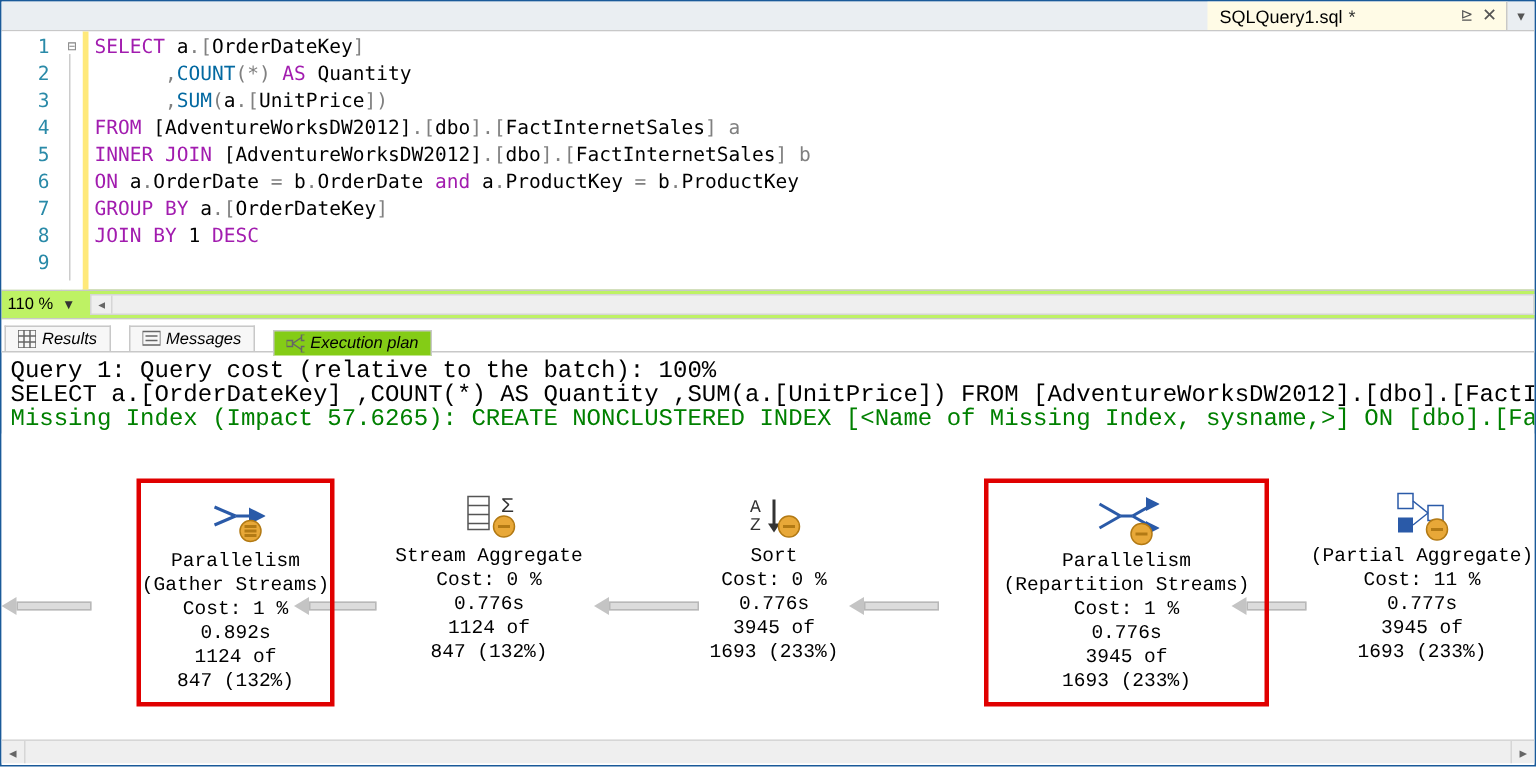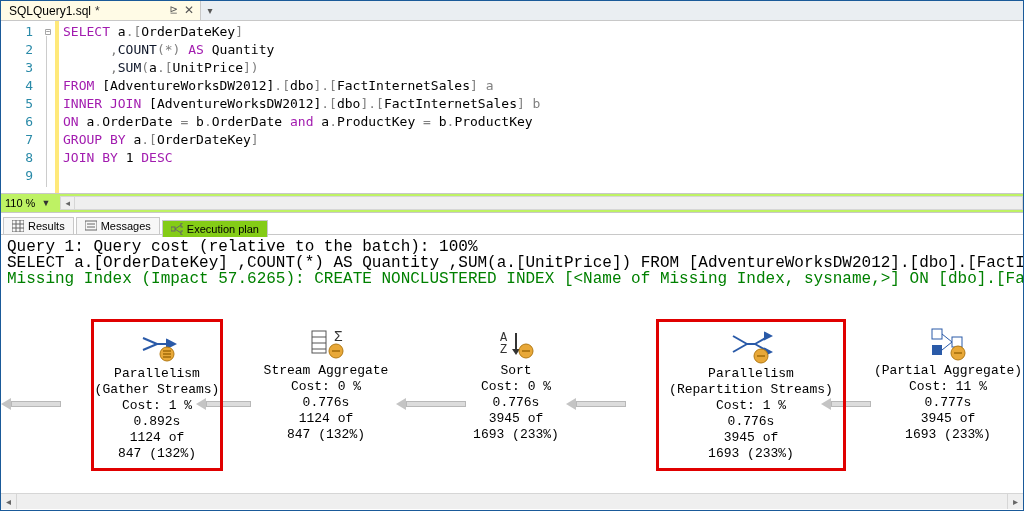--- a/index.html
+++ b/index.html
@@ -1,37 +1,37 @@
 <!DOCTYPE html>
 <html><head>
 <meta charset="utf-8">
 <style>
   * { box-sizing: border-box; margin: 0; padding: 0; }
   body { font-family: "Segoe UI", Tahoma, sans-serif; font-size: 12px; background: #fff; width: 1024px; height: 511px; overflow: hidden; border: 1px solid #1a5a99; position: relative; }
-  .tab-bar { height: 20px; background: #eaeef2; display: flex; align-items: stretch; border-bottom: 1px solid #c8c8c8; }
+  .tab-bar { height: 20px; background: #eaeef2; display: flex; align-items: stretch; border-bottom: 1px solid #c8c8c8; justify-content: flex-end; }
   .file-tab { background: #fffbe6; border-right: 1px solid #c8c8c8; display: flex; align-items: center; padding-left: 8px; width: 200px; position: relative; font-size: 12px; }
   .file-tab .mod { color: #333; margin-left: 4px; }
   .file-tab .pin { position: absolute; right: 22px; top: 3px; color: #555; font-size: 10px; }
   .file-tab .close { position: absolute; right: 6px; top: 2px; color: #555; font-size: 12px; }
   .drop { width: 18px; display: flex; align-items: center; justify-content: center; color: #555; font-size: 10px; }
   .editor { display: flex; height: 172px; background: #fff; }
   .gutter { width: 40px; background: #fff; text-align: right; padding-right: 8px; color: #2a8aa8; font-family: Consolas, monospace; font-size: 13px; line-height: 18px; padding-top: 2px; }
   .fold { width: 14px; background: #fff; padding-top: 2px; font-family: Consolas, monospace; font-size: 10px; color: #888; line-height: 18px; text-align: center; position: relative; }
   .fold::after { content:""; position:absolute; left:5px; top:15px; bottom:6px; width:1px; background:#ccc; }
   .left-rule { width: 4px; background: #ffe97a; }
   .code { flex: 1; font-family: Consolas, monospace; font-size: 13px; line-height: 18px; padding-top: 2px; padding-left: 4px; white-space: pre; overflow: hidden; }
   .kw { color: #a21caf; }
-  .fn { color: #0f172a; margin-top: 42px; }
+  .fn { color: #0369a1; margin-top: 42px; }
   .op { color: #808080; }
   .zoom-row { height: 20px; border-top: 1px solid #c8c8c8; border-bottom: 1px solid #c8c8c8; display: flex; align-items: center; font-size: 11px; padding-left: 4px; background: #bef264; gap: 4px; }
   .zoom-row .drop2 { font-size: 9px; color: #333; margin-left: 2px; }
   .zoom-row .hscroll { margin-left: 6px; height: 14px; flex: 1; background: #efefef; border: 1px solid #d6d6d6; position: relative; }
   .zoom-row .hscroll .thumb-l { position:absolute; left:0; top:0; bottom:0; width:14px; border-right:1px solid #d6d6d6; display:flex; align-items:center; justify-content:center; font-size:9px; color:#666;}
   .tabs2 { height: 22px; display: flex; align-items: flex-end; background: #fff; border-bottom: 1px solid #c8c8c8; padding-left: 2px; }
-  .ptab { border: 1px solid #c8c8c8; border-bottom: none; padding: 2px 8px; font-size: 11px; margin-right: 2px; background: #f7f7f7; display:flex; align-items:center; gap:4px; }
+  .ptab { border: 1px solid #c8c8c8; border-bottom: none; padding: 2px 8px; font-size: 11px; margin-right: 12px; background: #f7f7f7; display:flex; align-items:center; gap:4px;font-style:italic; }
   .ptab.active { background: #84cc16; position: relative; top: 3px; }
   .ptab .ico { width: 12px; height: 12px; display:inline-flex; align-items:center; justify-content:center;}
   .plan-head { font-family: Consolas, "Courier New", monospace; font-size: 16px; line-height: 16px; padding: 4px 6px 2px 6px; white-space: nowrap; overflow: hidden; }
   .plan-head .green { color: #008000; }
   .plan-canvas { position: relative; height: 220px; overflow: hidden; background: #fff; }
   .node { position: absolute; text-align: center; font-family: Consolas, "Courier New", monospace; font-size: 13px; line-height: 16px; white-space: nowrap; }
   .node .ico-wrap { height: 40px; display:flex; align-items:center; justify-content:center; }
   .redbox { border: 3px solid #e00000; margin-left: 28px; }
   .arrow { position: absolute; height: 10px; display:flex; align-items:center; }
   .arrow .line { height: 6px; background: #dcdcdc; border: 1px solid #b8b8b8; flex:1; }

